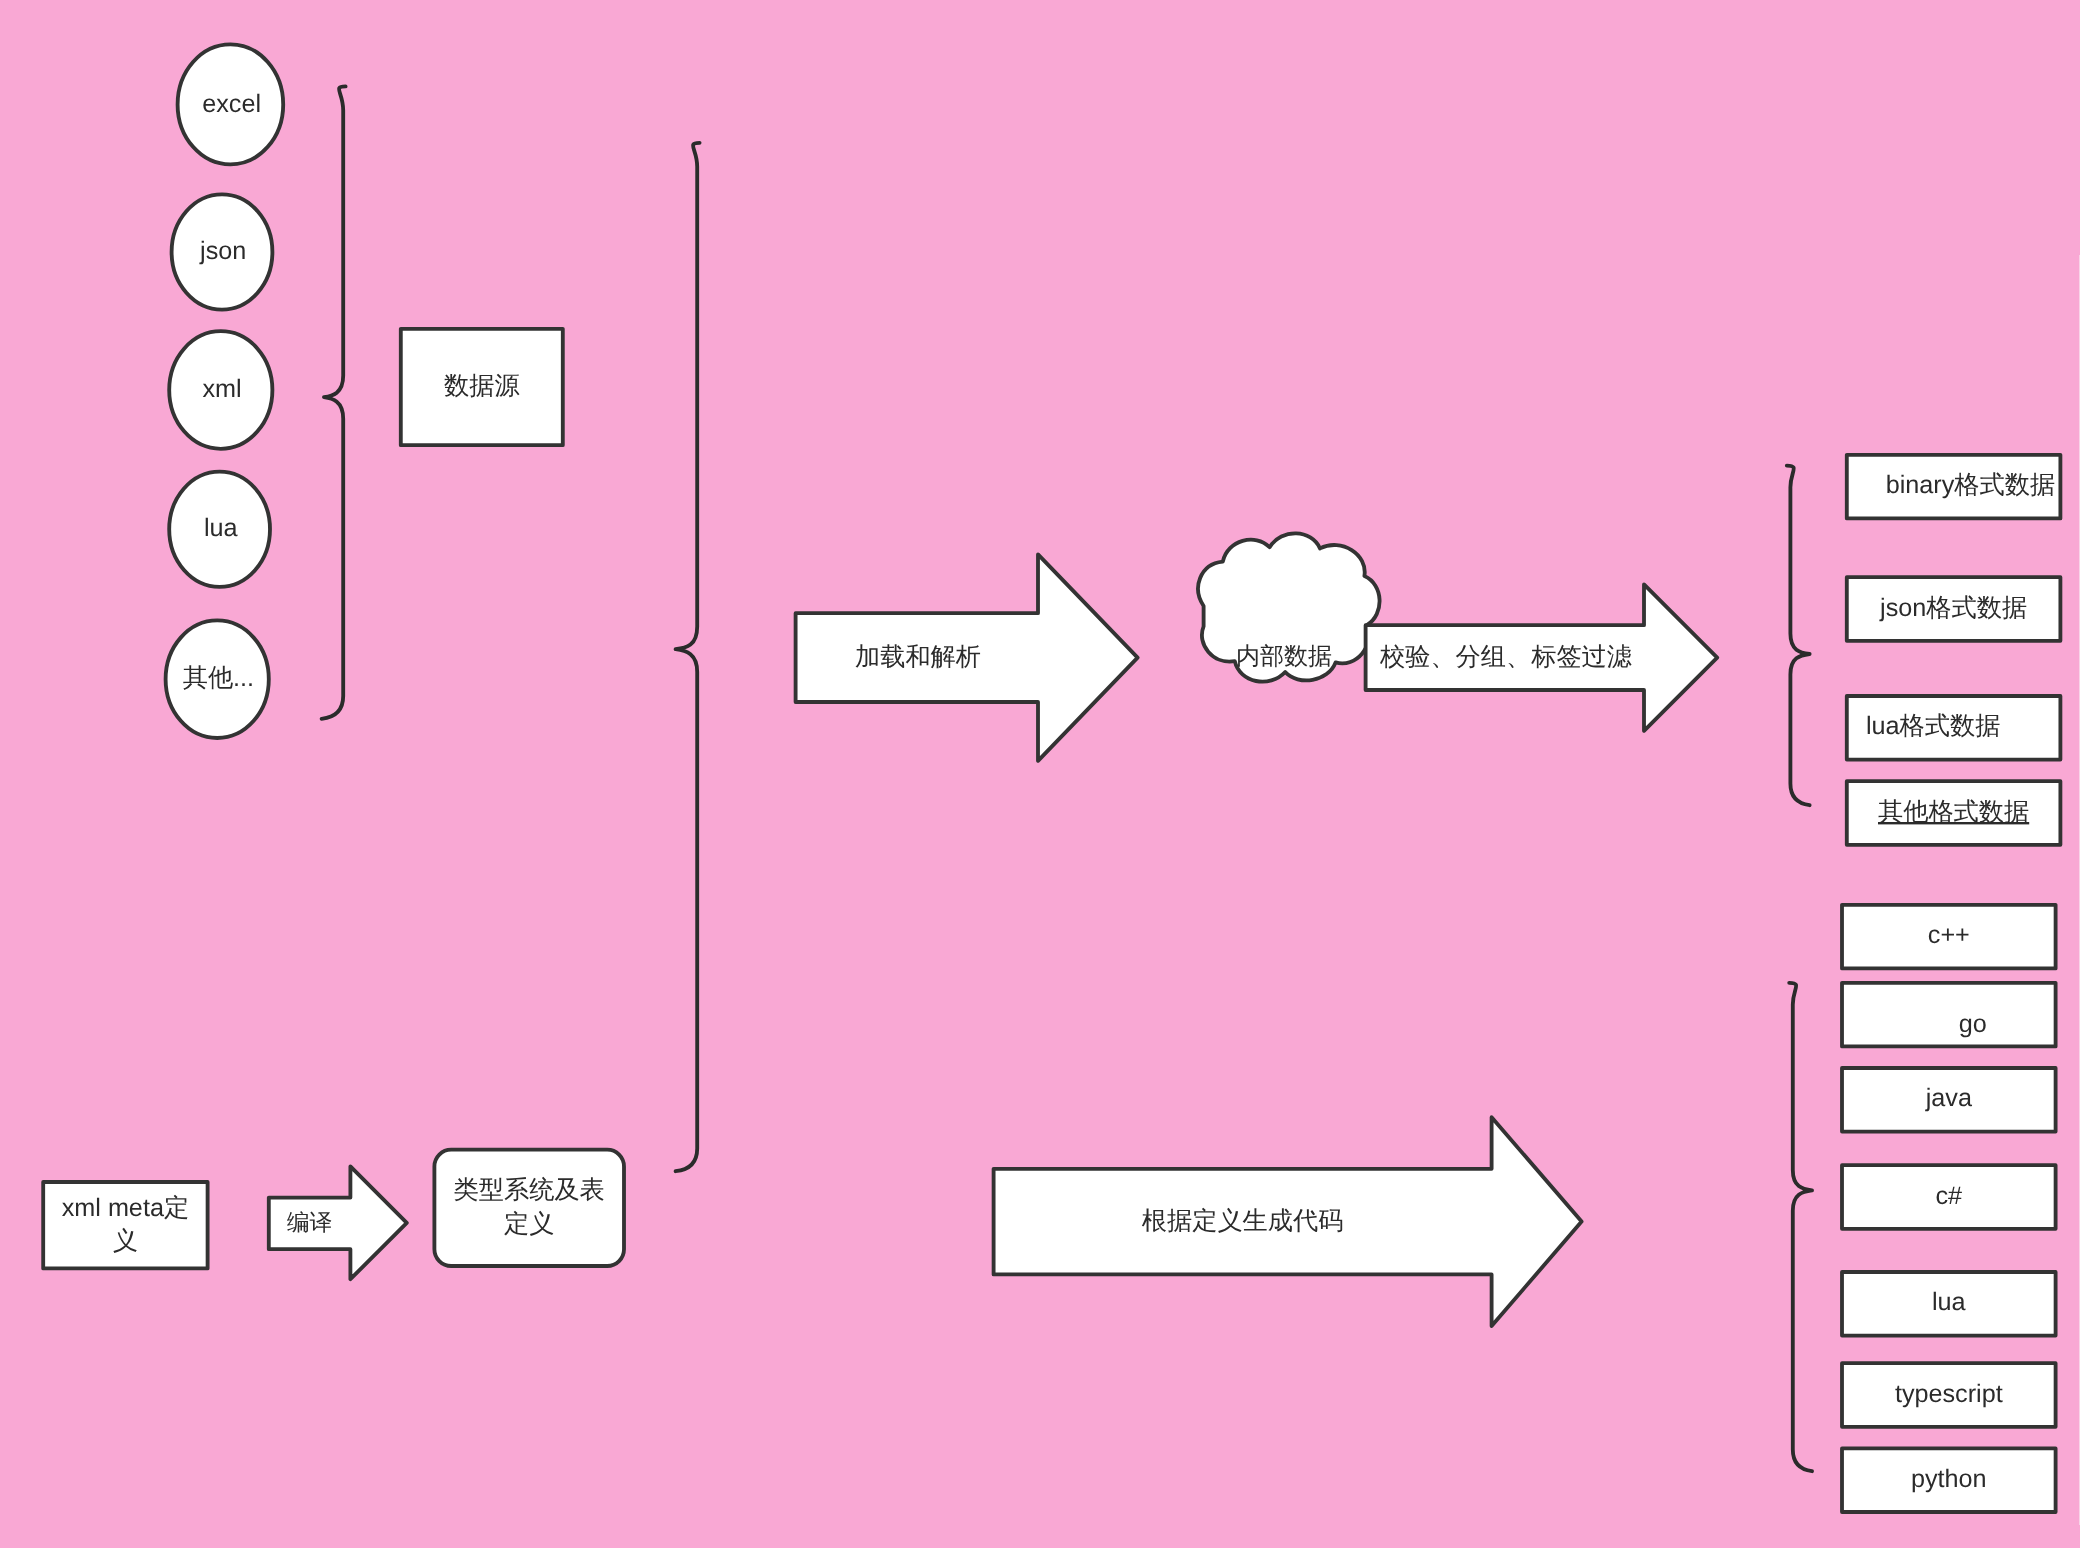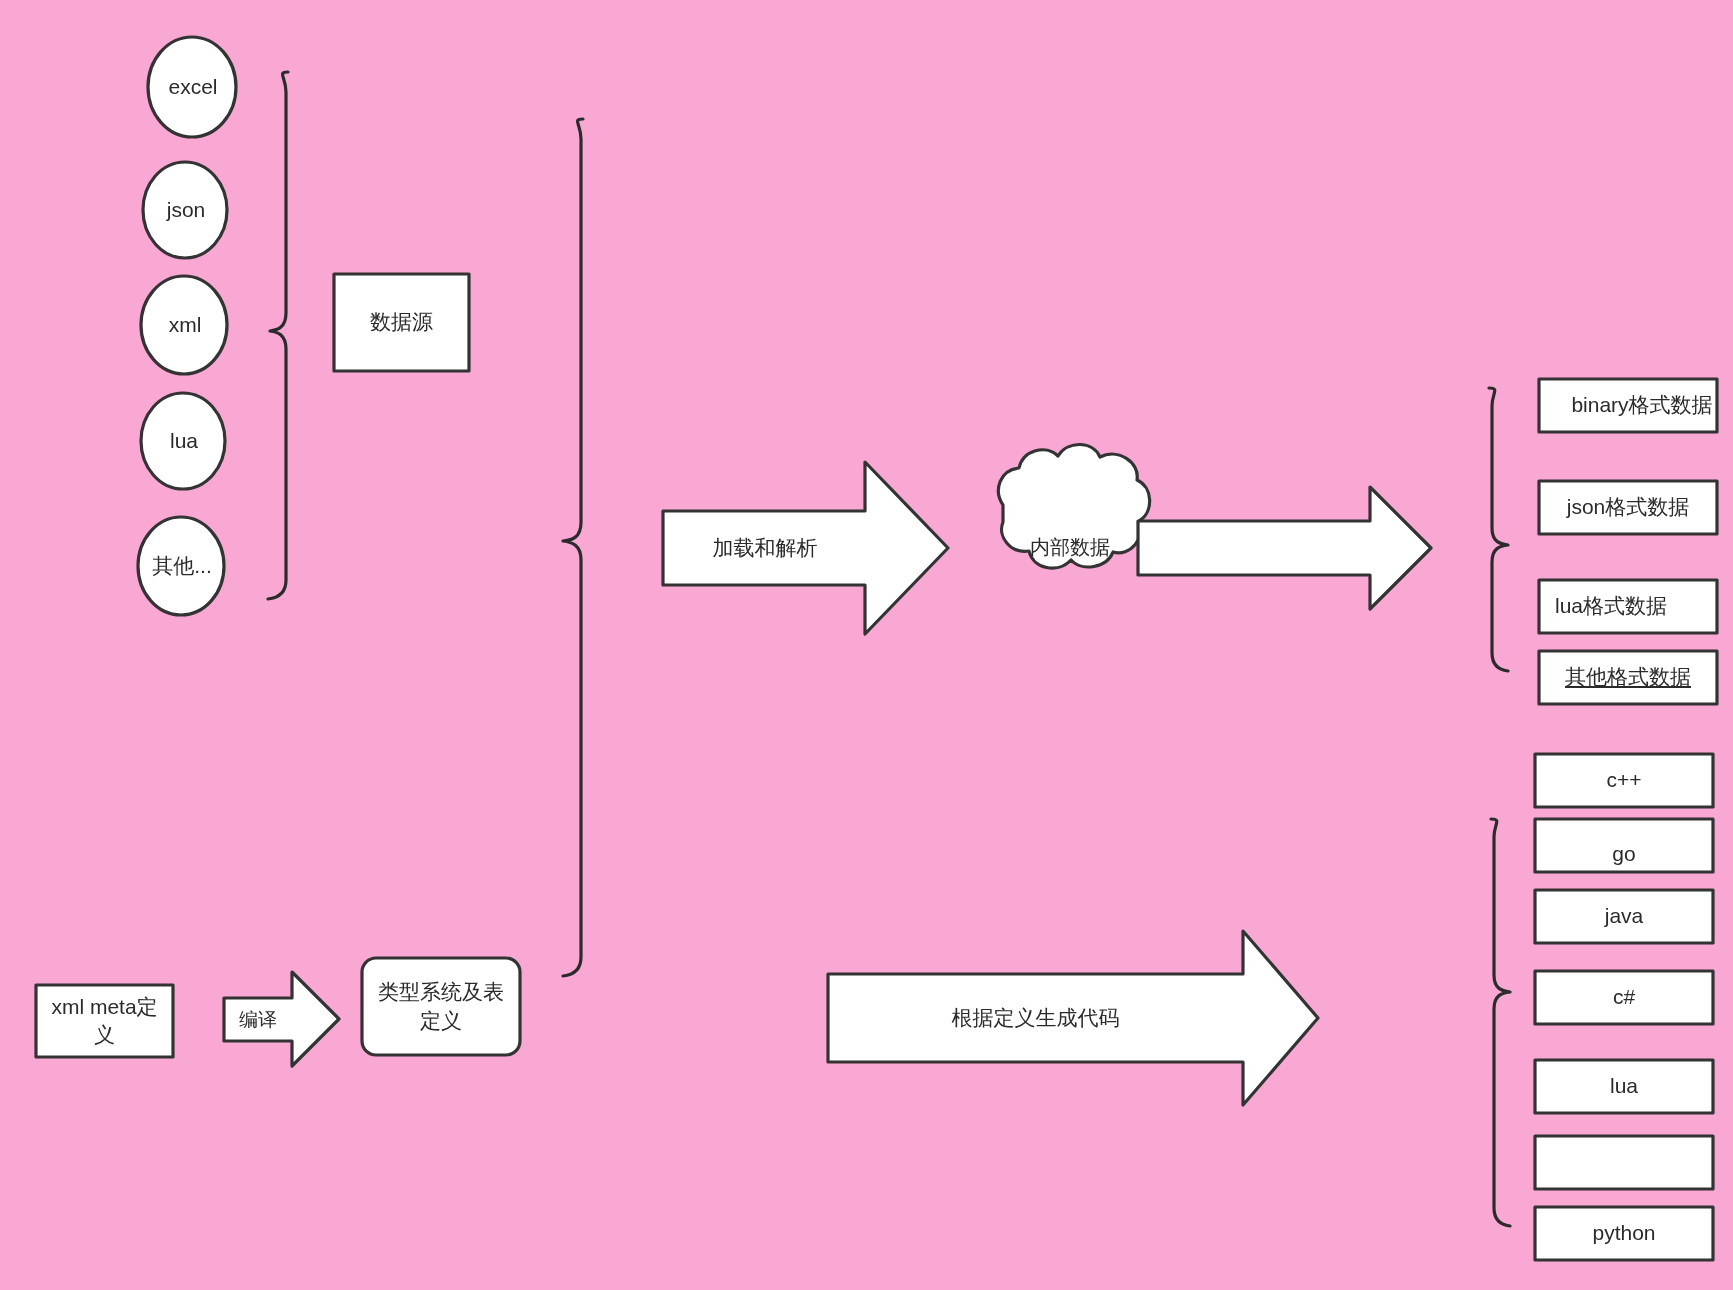--- a/index.html
+++ b/index.html
@@ -167,33 +167,35 @@
   <div class="node-label lbl-ellipse" style="left:140px; top:305px; width:90px; height:40px;">xml</div>
   <div class="node-label lbl-ellipse" style="left:139px; top:421px; width:90px; height:40px;">lua</div>
   <div class="node-label lbl-ellipse" style="left:135px; top:546px; width:94px; height:40px;">其他...</div>
 
   <div class="node-label lbl-box" style="left:334px; top:274px; width:135px; height:97px;">数据源</div>
 
   <div class="node-label lbl-arrow" style="left:665px; top:511px; width:200px; height:74px;">加载和解析</div>
 
   <div class="node-label lbl-cloud" style="left:1000px; top:524px; width:140px; height:46px;">内部数据</div>
 
+  <div class="node-label lbl-arrow" style="left:1140px; top:521px; width:230px; height:54px;">校验、分组、标签过滤</div>
 
   <div class="node-label lbl-box" style="left:1539px; top:379px; width:206px; height:53px;">binary格式数据</div>
   <div class="node-label lbl-box" style="left:1539px; top:481px; width:178px; height:53px;">json格式数据</div>
   <div class="node-label lbl-box" style="left:1539px; top:580px; width:144px; height:53px;">lua格式数据</div>
   <div class="node-label lbl-box" style="left:1539px; top:651px; width:178px; height:53px;text-decoration:underline;">其他格式数据</div>
 
   <div class="node-label lbl-arrow" style="left:828px; top:974px; width:415px; height:88px;">根据定义生成代码</div>
 
   <div class="node-label lbl-box" style="left:1535px; top:754px; width:178px; height:53px;">c++</div>
-  <div class="node-label lbl-box" style="left:1535px; top:819px; width:178px; height:70px;">go</div>
+  <div class="node-label lbl-box" style="left:1535px; top:819px; width:178px; height:70px;padding-left:20px;">go</div>
   <div class="node-label lbl-box" style="left:1535px; top:890px; width:178px; height:53px;">java</div>
   <div class="node-label lbl-box" style="left:1535px; top:971px; width:178px; height:53px;">c#</div>
   <div class="node-label lbl-box" style="left:1535px; top:1060px; width:178px; height:53px;">lua</div>
+  <div class="node-label lbl-box" style="left:1535px; top:1136px; width:178px; height:53px;">typescript</div>
   <div class="node-label lbl-box" style="left:1535px; top:1207px; width:178px; height:53px;">python</div>
 
   <div class="node-label lbl-box" style="left:36px; top:985px; width:137px; height:72px;">xml meta定
 义</div>
 
   <div class="node-label lbl-small" style="left:224px; top:998px; width:68px; height:43px;">编译</div>
 
   <div class="node-label lbl-box" style="left:362px; top:958px; width:158px; height:97px;">类型系统及表
 定义</div>
 

